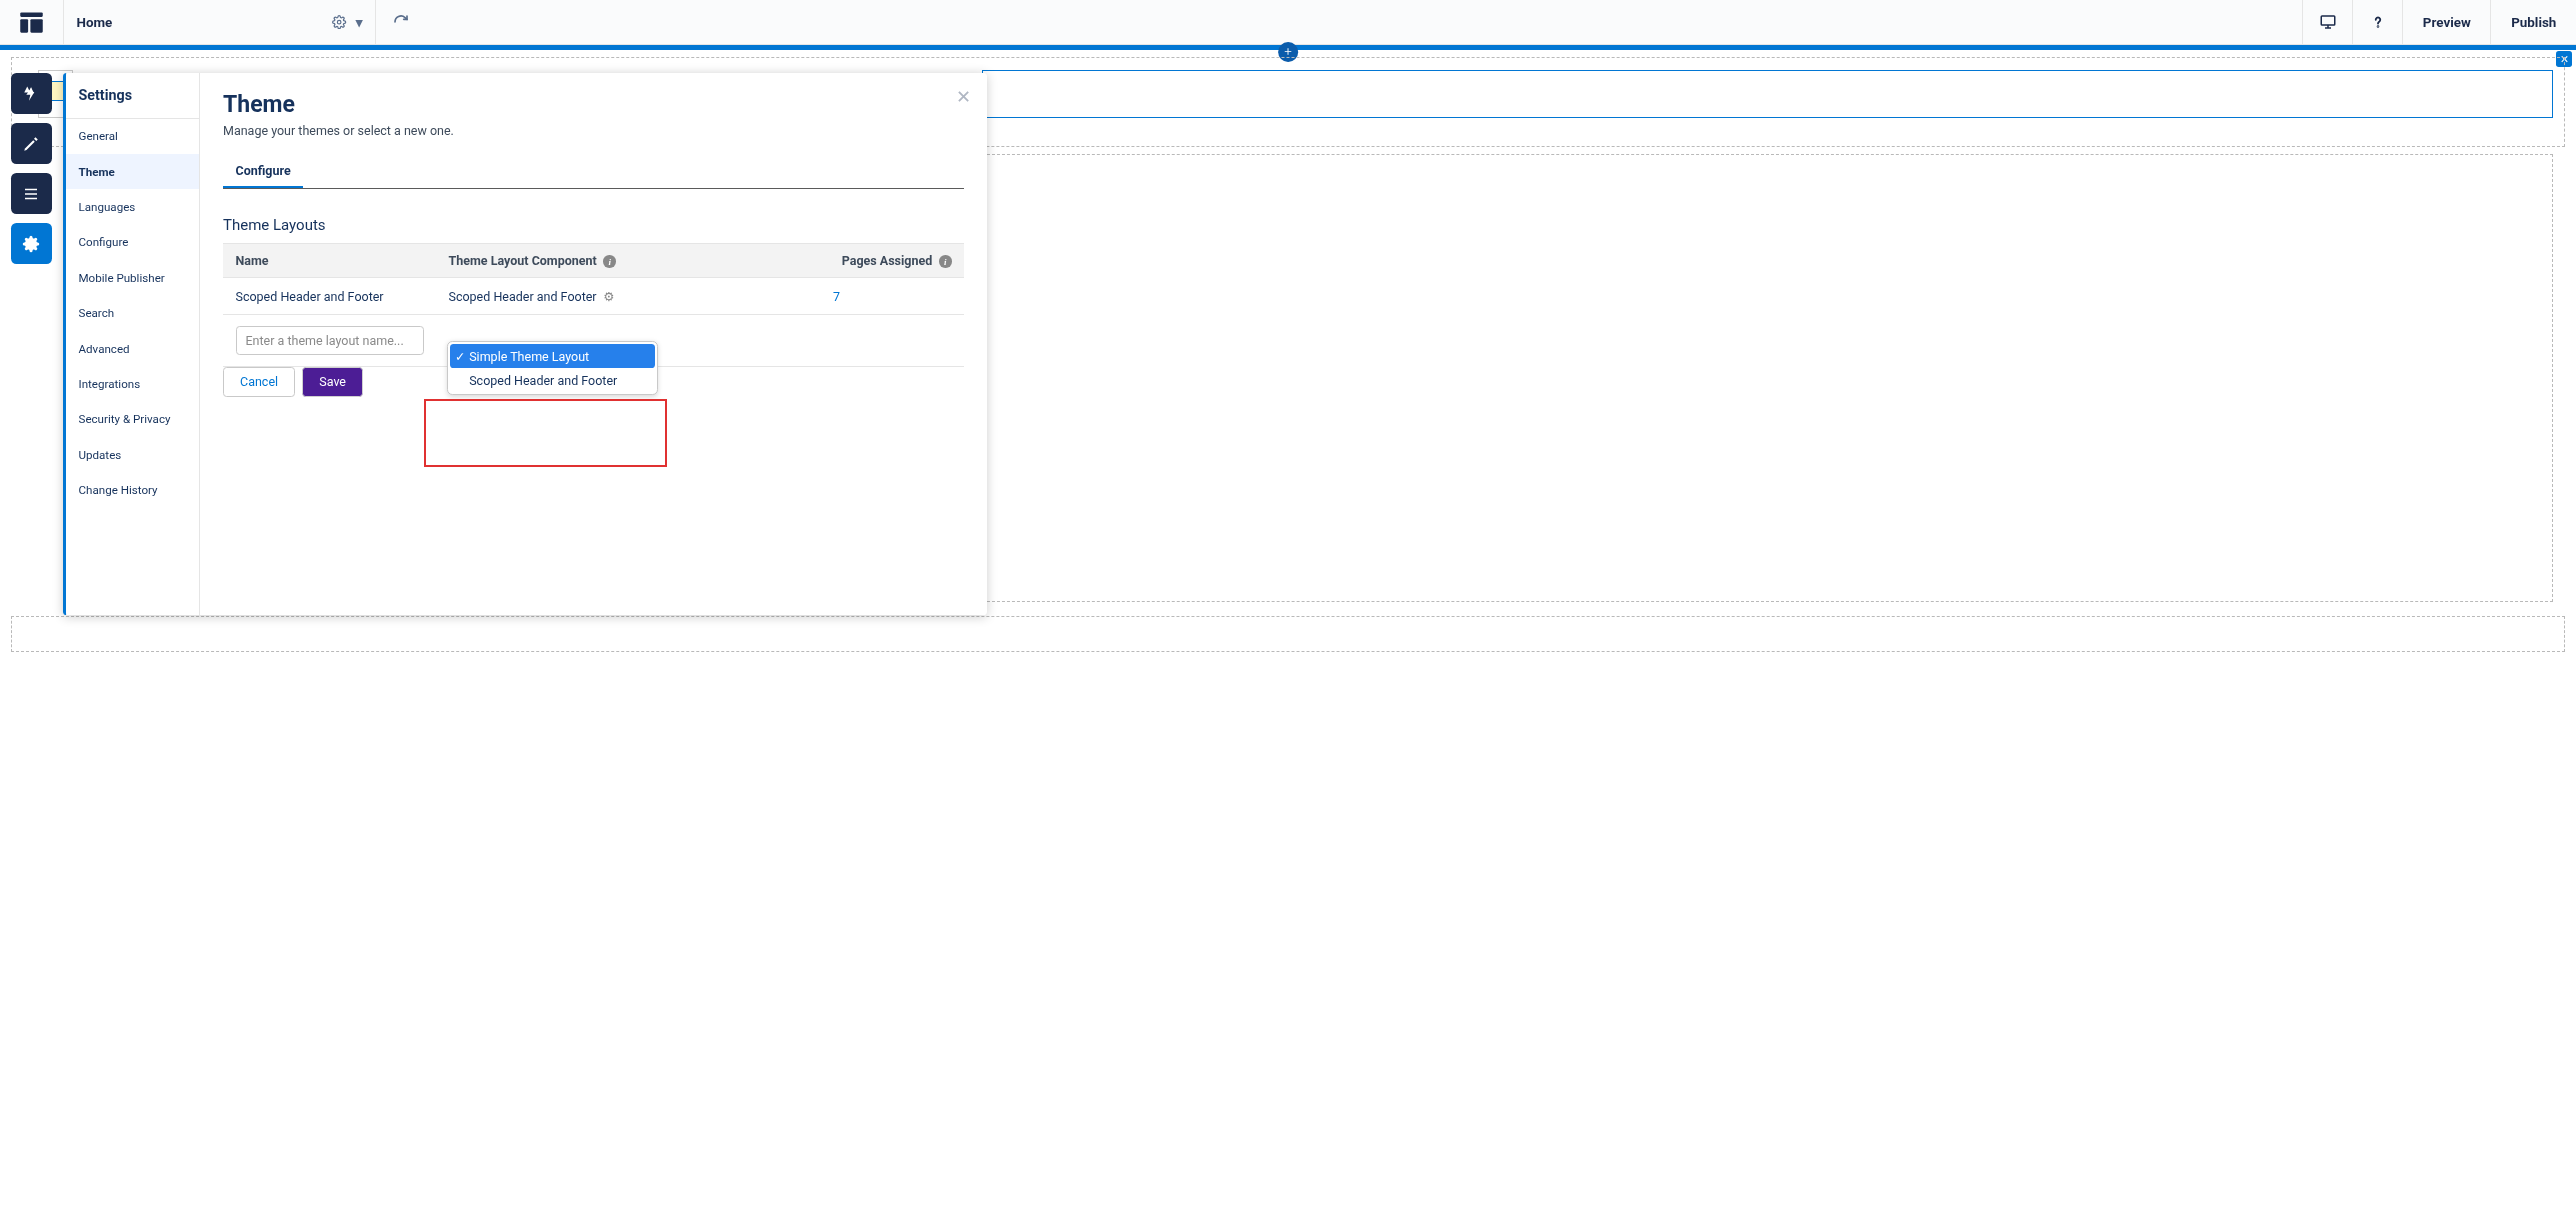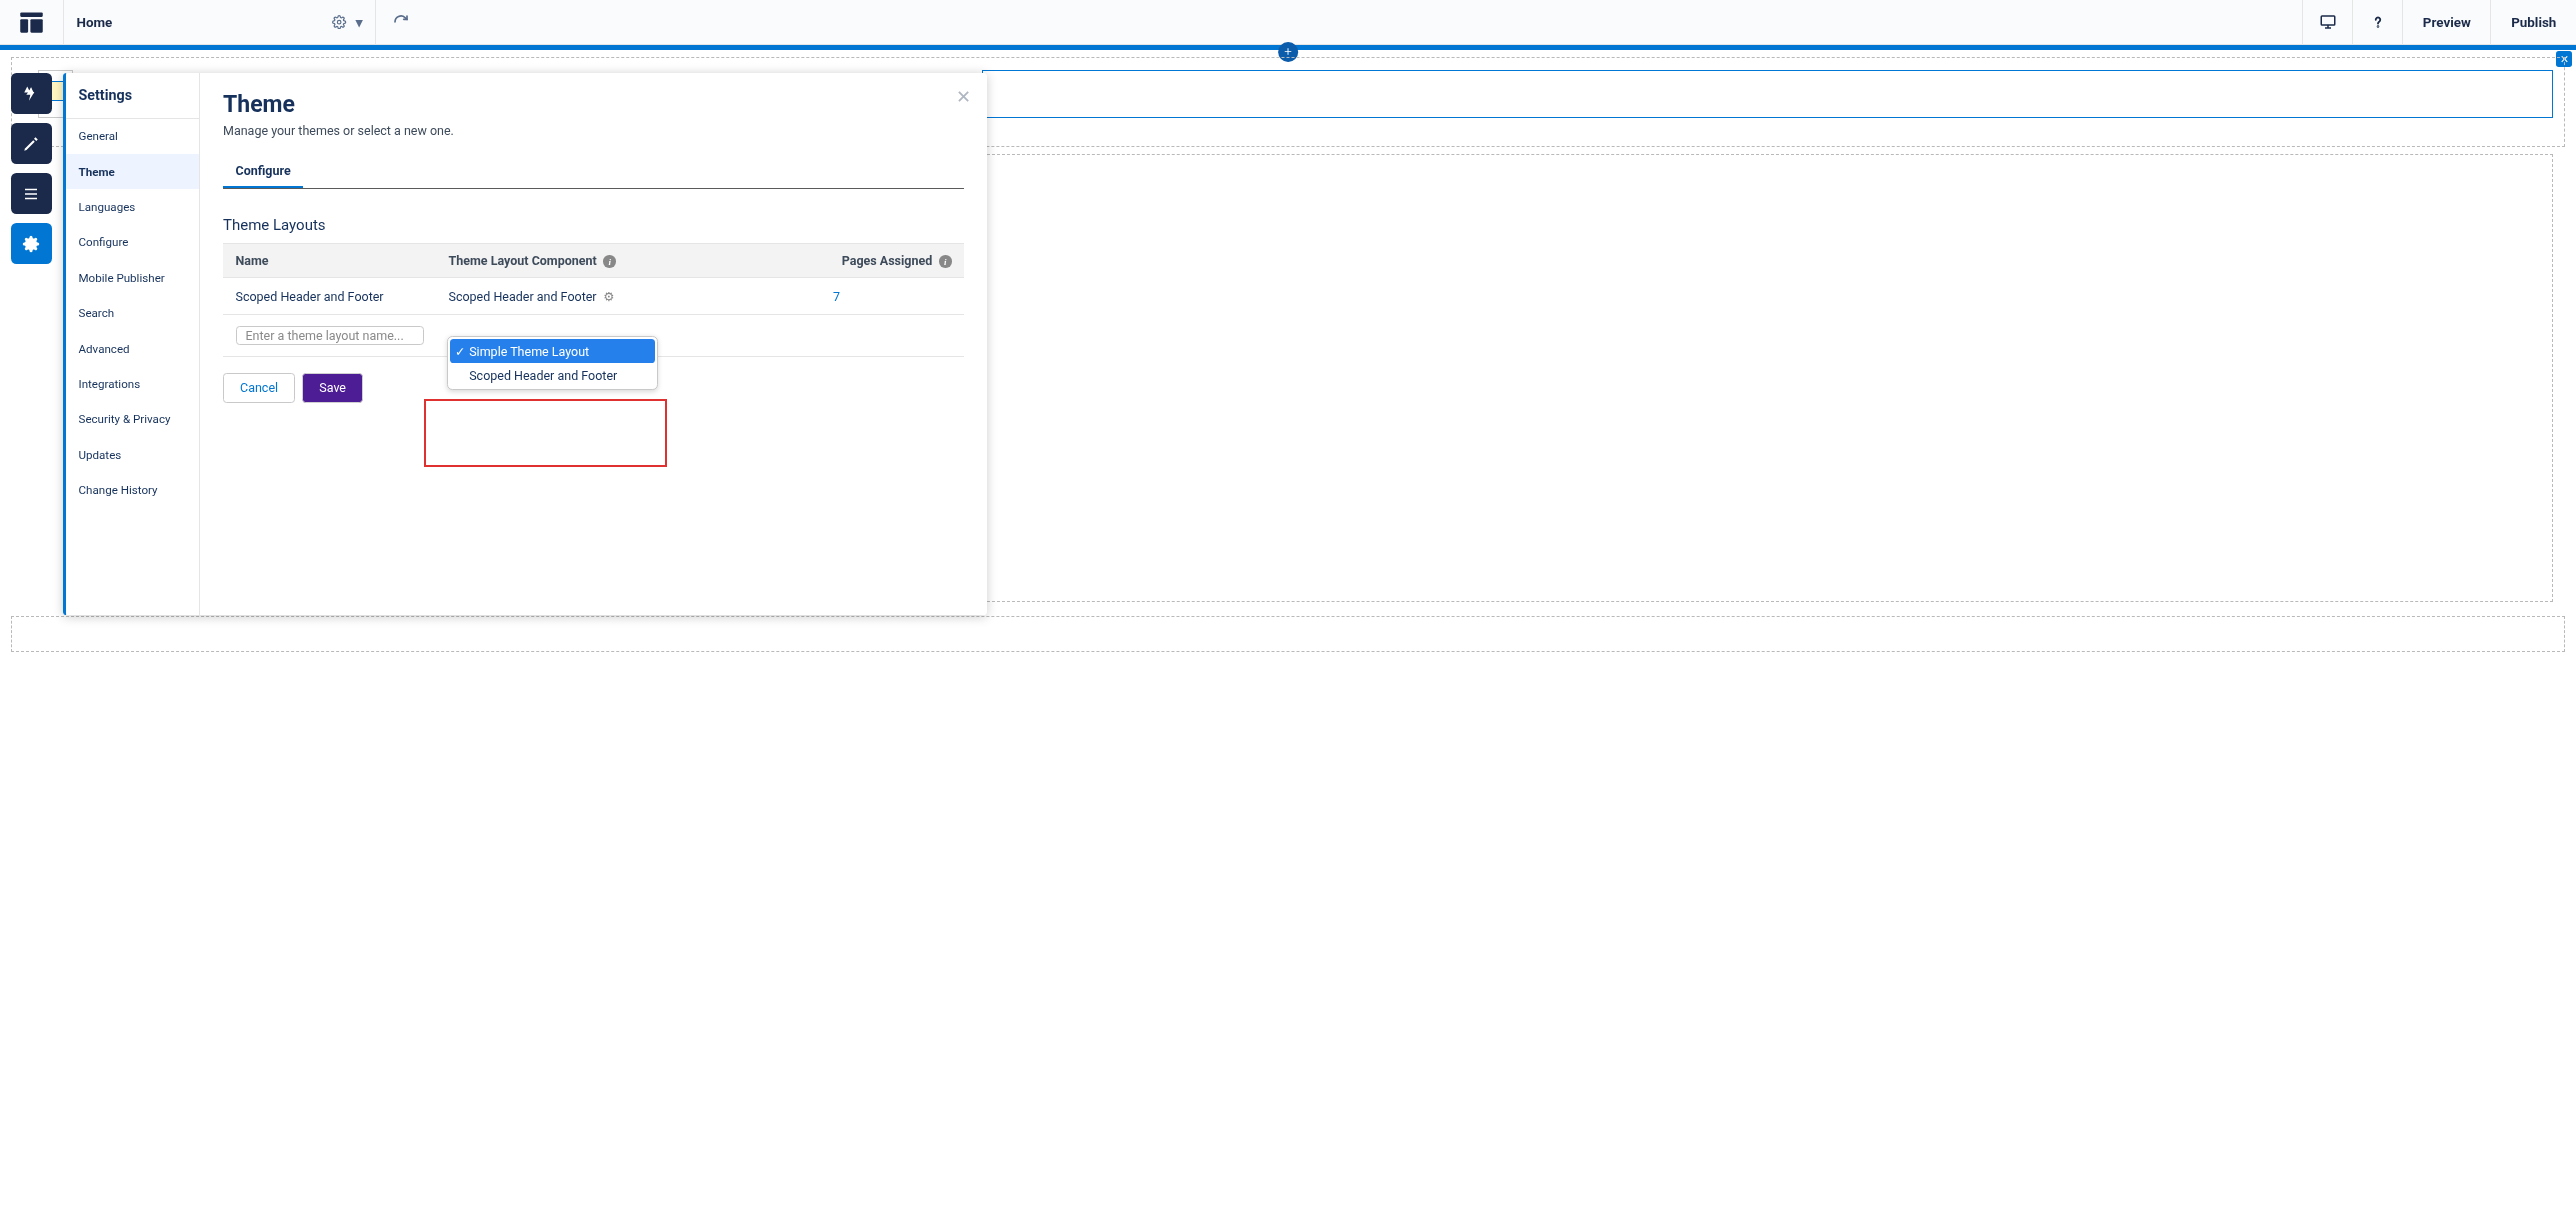--- a/index.html
+++ b/index.html
@@ -55,31 +55,31 @@
 .layout-table { width: 100%; border-top: 0.9px solid #e5e5e5; border-collapse: collapse; }
 .layout-table thead { background: #f3f3f3; }
 .layout-table th { text-align: left; font-size: 12.5px; font-weight: 700; color: #3e4b5b; padding: 9px 12.5px; border-bottom: 0.9px solid #e5e5e5; }
 .layout-table th.pages-col { text-align: right; }
 .layout-table td { font-size: 12.5px; color: #16325c; padding: 10.7px 12.5px; border-bottom: 0.9px solid #e5e5e5; }
 .layout-table td .gear-inline { color: #888; margin-left: 3.6px; }
 .layout-table td.link-num { text-align: center; }
 .layout-table td.link-num a { color: #0176d3; text-decoration: none; }
 .info-badge { display: inline-flex; width: 12.5px; height: 12.5px; border-radius: 50%; background: #888; color: #fff; font-size: 9px; align-items: center; justify-content: center; margin-left: 3.6px; font-family: Georgia, serif; font-style: italic; }
 
-.new-row-input { width: 188px; height: 19px; border: 0.9px solid #c9c9c9; border-radius: 3.6px; padding: 0 9px; font-size: 12.5px; color: #555; }
+.new-row-input { width: 188px; height: 29px; border: 0.9px solid #c9c9c9; border-radius: 3.6px; padding: 0 9px; font-size: 12.5px; color: #555; }
 .new-row-input::placeholder { color: #8a8a8a; }
 
 .dropdown-wrap { position: relative; display: inline-block; }
 .dropdown-list { position: absolute; top: -3.6px; left: -1.8px; background: #fff; border: 0.9px solid #c9c9c9; border-radius: 5.4px; box-shadow: 0 1.8px 5.4px rgba(0,0,0,0.15); padding: 1.8px; width: 211px; }
 .dropdown-list .opt { padding: 4.5px 9px 4.5px 19.7px; font-size: 12.5px; border-radius: 3.6px; cursor: pointer; position: relative; color: #16325c; white-space: nowrap; }
 .dropdown-list .opt.selected { background: #2680eb; color: #fff; }
 .dropdown-list .opt.selected::before { content: "✓"; position: absolute; left: 5.4px; }
 .red-highlight { position: absolute; border: 2.7px solid #e03131; pointer-events: none; }
 
-.action-row { margin-top: 16px; display: flex; gap: 7.2px; }
+.action-row { display: flex; gap: 7.2px; }
 .btn { height: 30px; padding: 0 16px; border-radius: 3.6px; font-size: 12.5px; font-weight: 400; cursor: pointer; }
 .btn-cancel { background: #fff; border: 0.9px solid #c9c9c9; color: #0176d3; }
 .btn-save { background: #4c1d95; border: 0.9px solid #d0d0d0; color: #fff; }
 
 svg { display: block; }
 </style>
 </head>
 <body>
 
 <div class="viewport">

